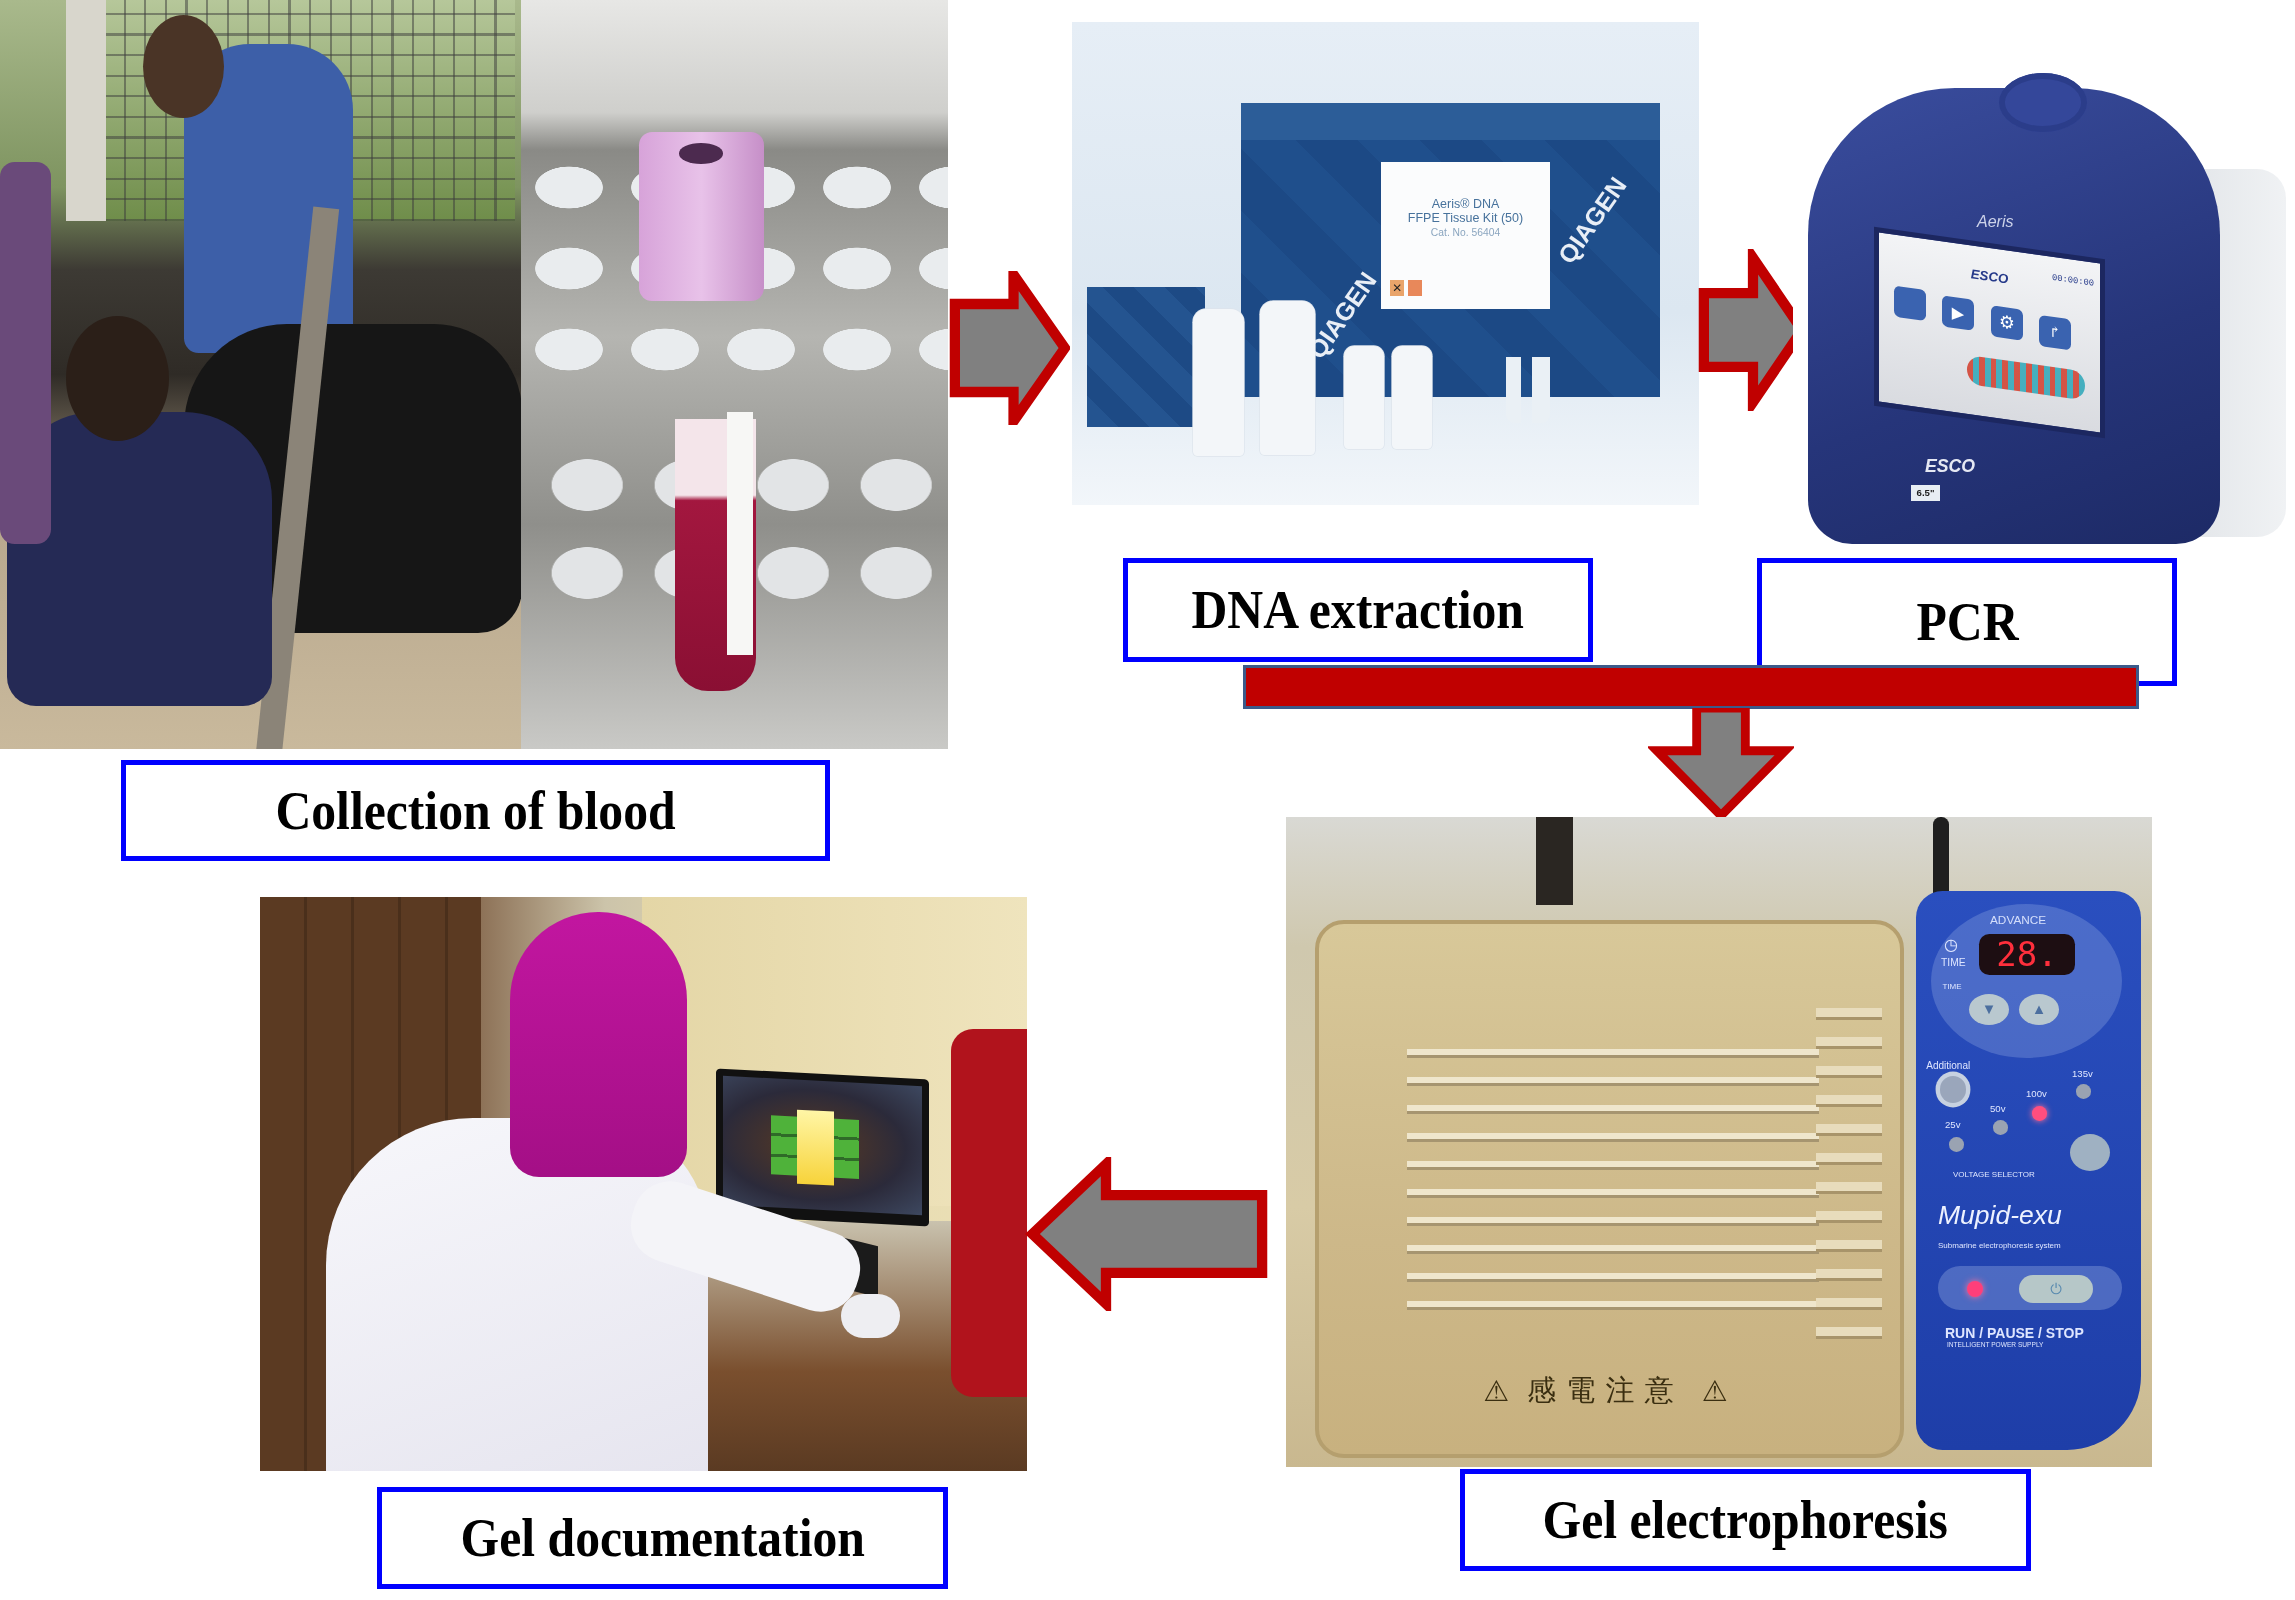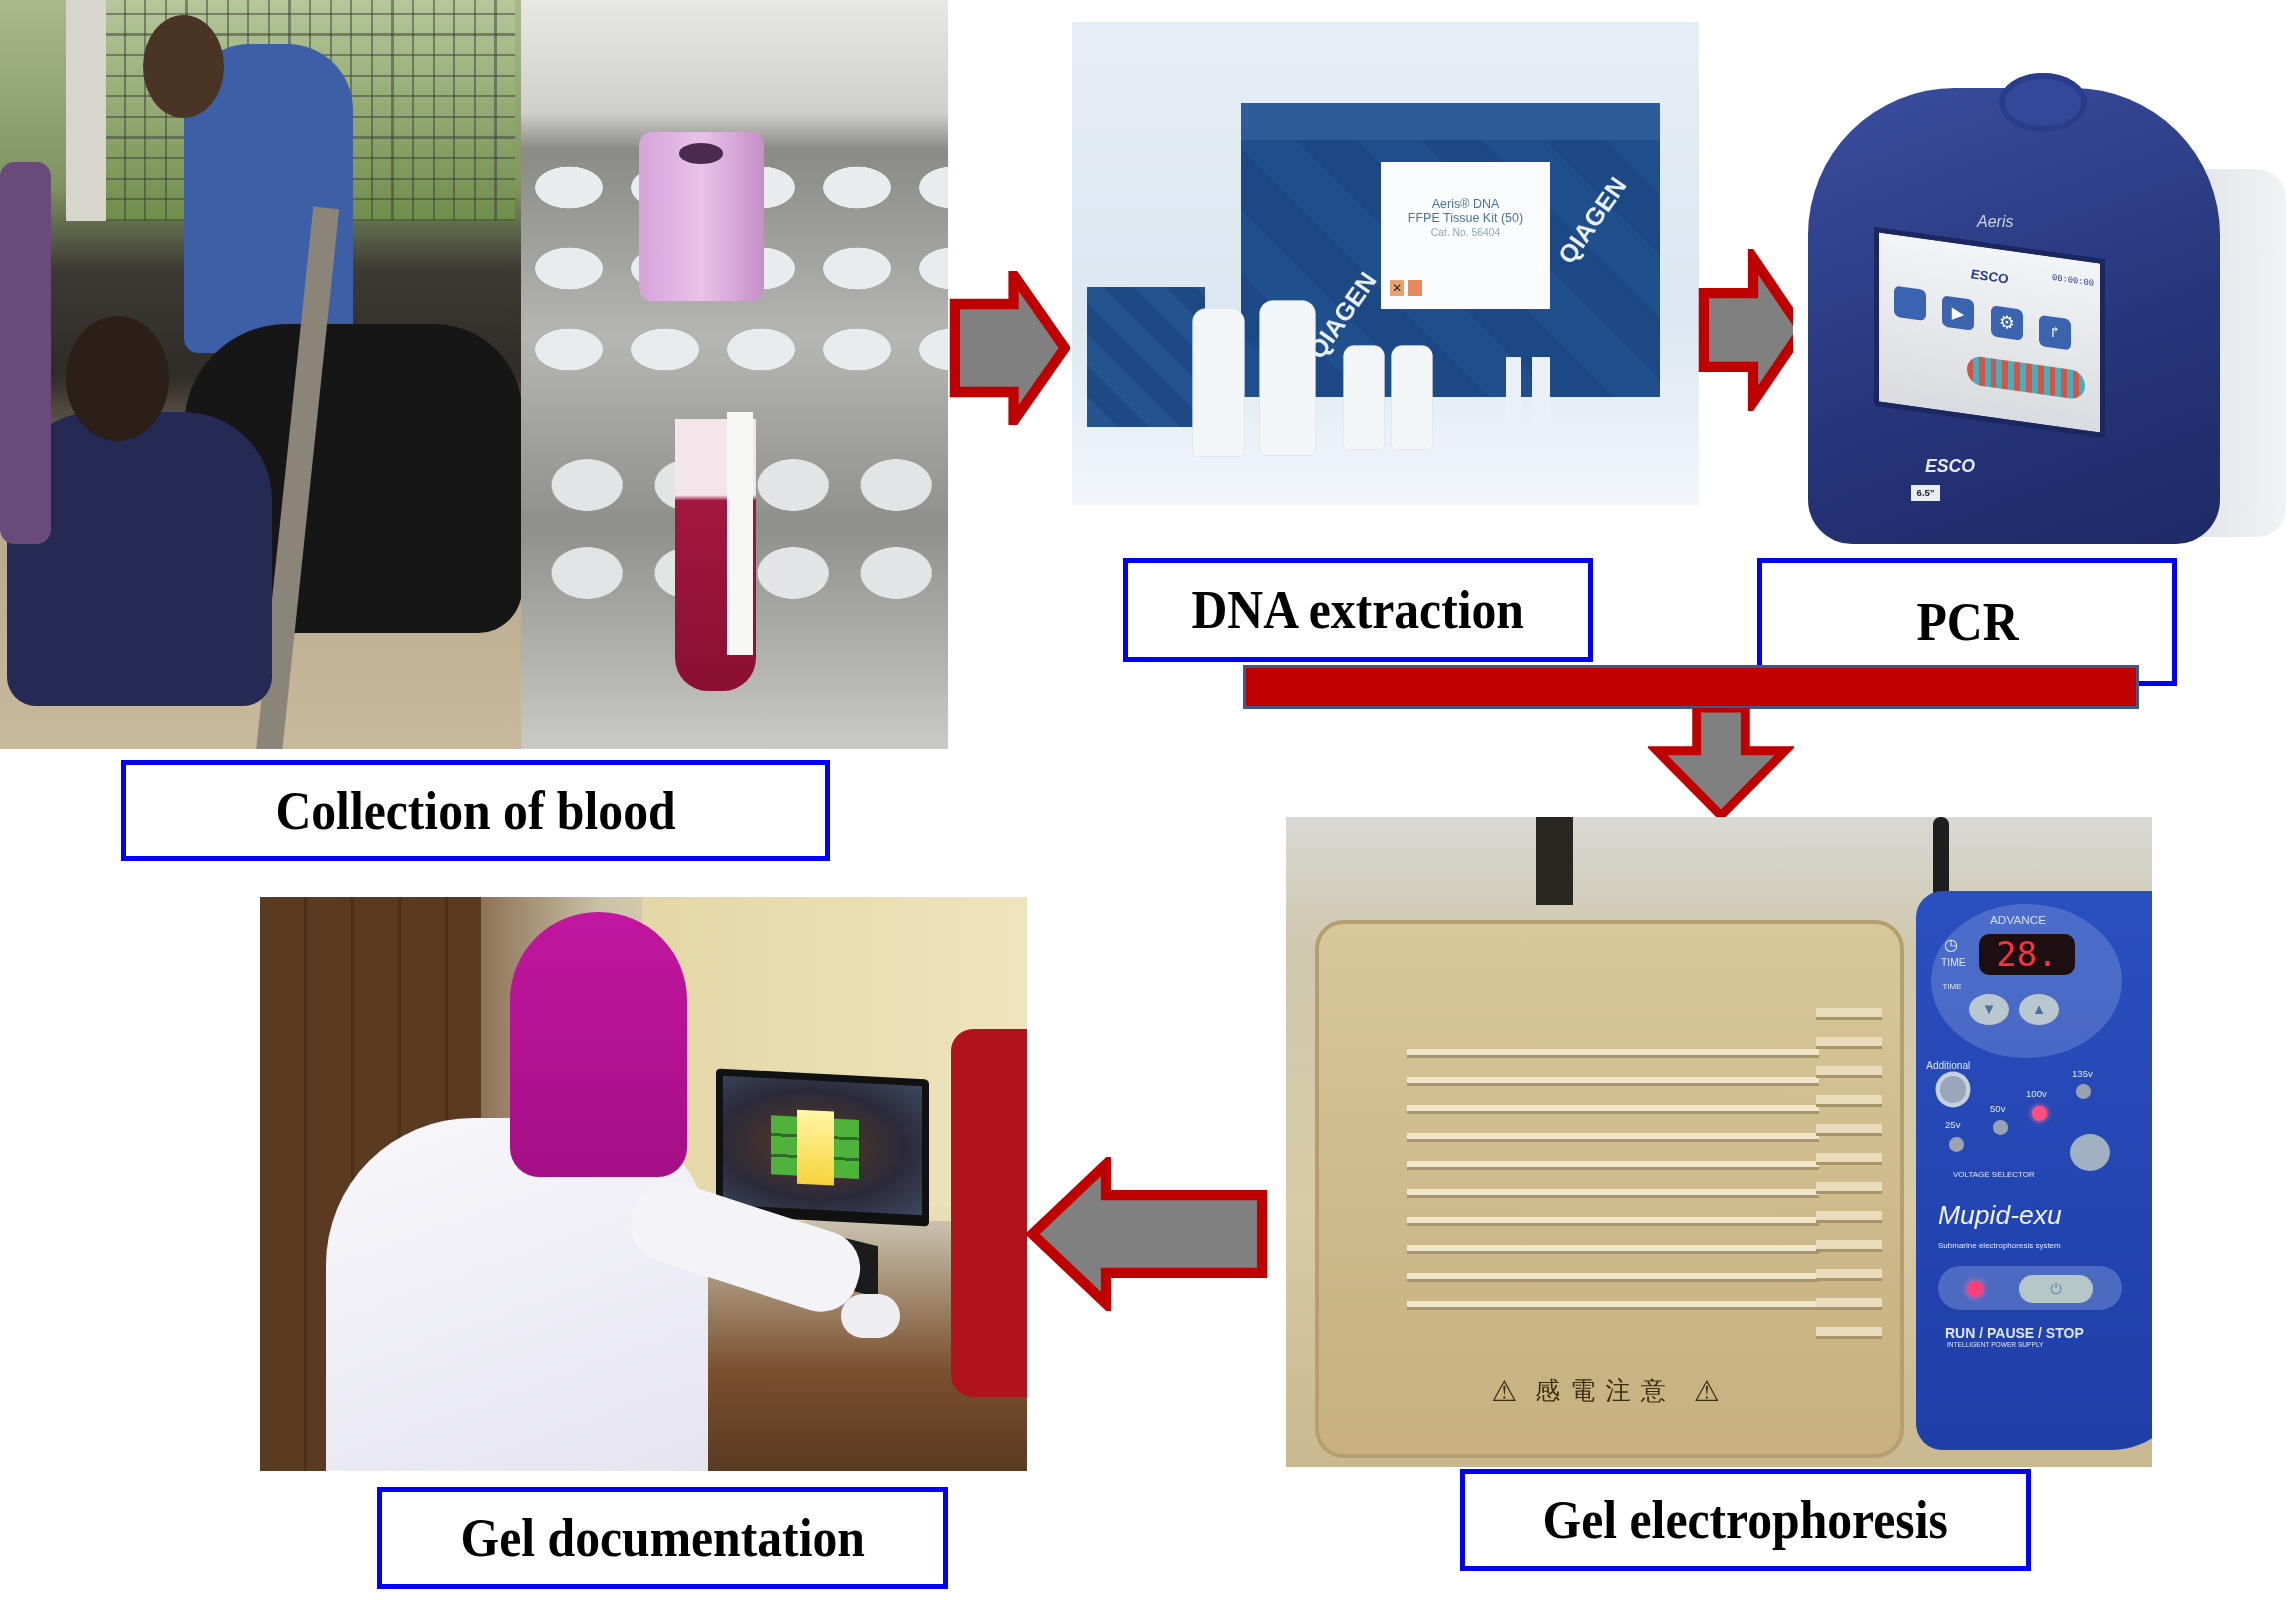--- a/index.html
+++ b/index.html
@@ -115,27 +115,27 @@
   <span>Collection of blood</span>
 </div>
 
 <div class="photo gel" style="left:1286px;top:817px;width:866px;height:650px;">
   <div class="abs" style="left:647px;top:0;width:16px;height:103px;background:#1f1f1f;border-radius:7.4px;"></div>
   <div class="abs" style="left:250px;top:0;width:37px;height:88px;background:#2a2622;"></div>
   <div class="abs" style="left:29px;top:103px;width:581px;height:530px;background:linear-gradient(180deg,#d8c899,#cdb889 60%,#c8b17f);border:4.4px solid #b59f6e;border-radius:29px;">
     <div class="abs" style="left:88px;top:125px;width:412px;height:279px;background:repeating-linear-gradient(180deg,#efe6cc 0 5.9px,#a69570 5.9px 8.8px,transparent 8.8px 28px);"></div>
     <div class="abs" style="left:147px;top:441px;width:279px;height:51px;display:flex;align-items:center;justify-content:center;gap:17.7px;">
       <span style="font-size:29px;color:#3a2e10;">⚠</span>
-      <span style="font-family:Liberation Mono, monospace;font-size:25px;color:#3a2e10;letter-spacing:10.3px;text-align:right;">感電注意</span>
+      <span style="font-family:Liberation Mono, monospace;font-size:29px;color:#3a2e10;letter-spacing:10.3px;text-align:right;">感電注意</span>
       <span style="font-size:29px;color:#3a2e10;">⚠</span>
     </div>
   </div>
   <div class="abs" style="left:530px;top:191px;width:66px;height:338px;background:repeating-linear-gradient(180deg,#e8dcbc 0 8.8px,#a8946a 8.8px 11.8px,transparent 11.8px 29px);"></div>
 
-  <div class="abs" style="left:630px;top:74px;width:225px;height:559px;background:linear-gradient(180deg,#2a4fbf,#1e3ea8);border-radius:26.5px 26.5px 74px 26.5px;font-family:'Liberation Sans',sans-serif;color:#dfe6ff;padding-left:45px;">
+  <div class="abs" style="left:630px;top:74px;width:225px;height:559px;background:linear-gradient(180deg,#2a4fbf,#1e3ea8);border-radius:26.5px 26.5px 74px 26.5px;font-family:'Liberation Sans',sans-serif;color:#dfe6ff;">
     <div class="abs" style="left:74px;top:22px;font-size:11.8px;">ADVANCE</div>
     <div class="abs" style="left:14.7px;top:13.2px;width:191px;height:154px;border-radius:50%;background:rgba(180,200,240,.25);"></div>
     <div class="abs" style="left:28px;top:44px;font-size:16px;">◷</div>
     <div class="abs" style="left:25px;top:66px;font-size:10.3px;">TIME</div>
     <div class="abs" style="left:63px;top:43px;width:96px;height:41px;background:#1d0e12;border-radius:10.3px;color:#ff2f3c;font-family:'DejaVu Sans Mono',monospace;font-size:34px;text-align:center;line-height:41px;">28.</div>
     <div class="abs" style="left:26.5px;top:91px;font-size:8px;">TIME</div>
     <div class="abs" style="left:53px;top:103px;width:40px;height:31px;background:#b9c8cf;border-radius:50%;color:#4c6f9f;text-align:center;line-height:31px;font-size:14.7px;">▼</div>
     <div class="abs" style="left:103px;top:103px;width:40px;height:31px;background:#b9c8cf;border-radius:50%;color:#4c6f9f;text-align:center;line-height:31px;font-size:14.7px;">▲</div>
     <div class="abs" style="left:10.3px;top:169px;font-size:10px;">Additional</div>
     <div class="abs" style="left:23.5px;top:185px;width:26.5px;height:26.5px;border-radius:50%;background:#9aa6bb;box-shadow:0 0 0 4.4px #c7d1e0;"></div>

